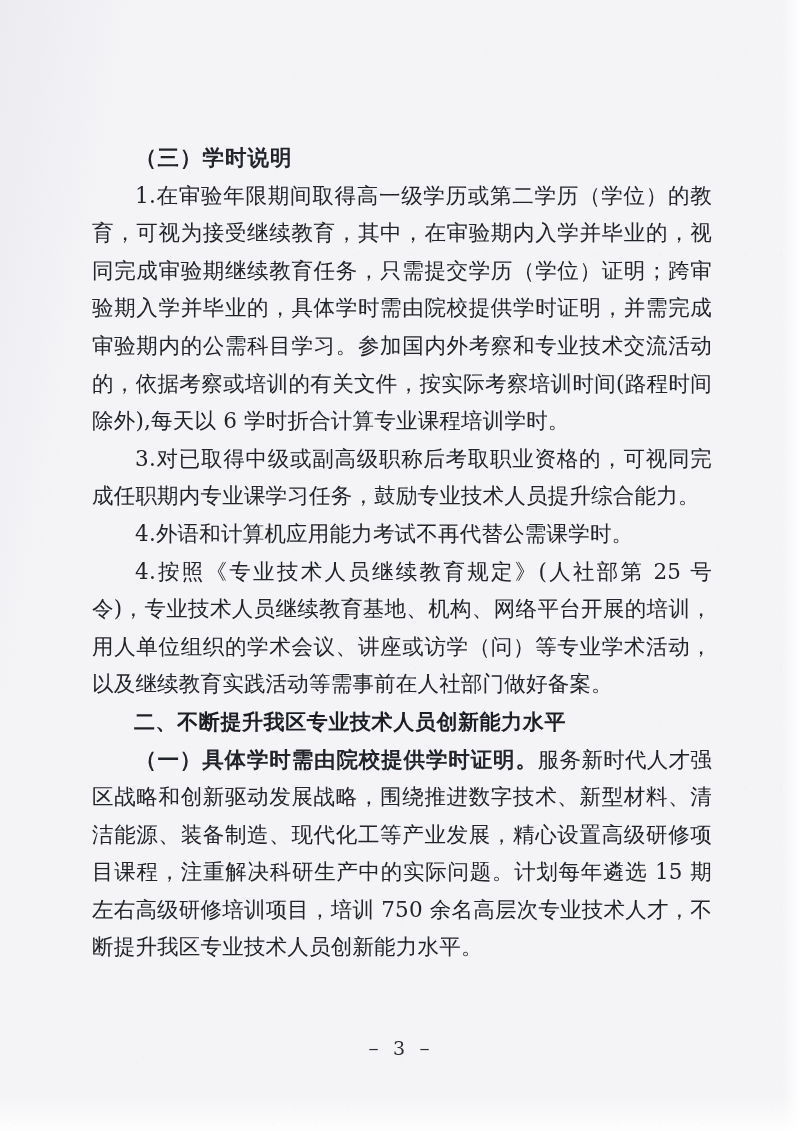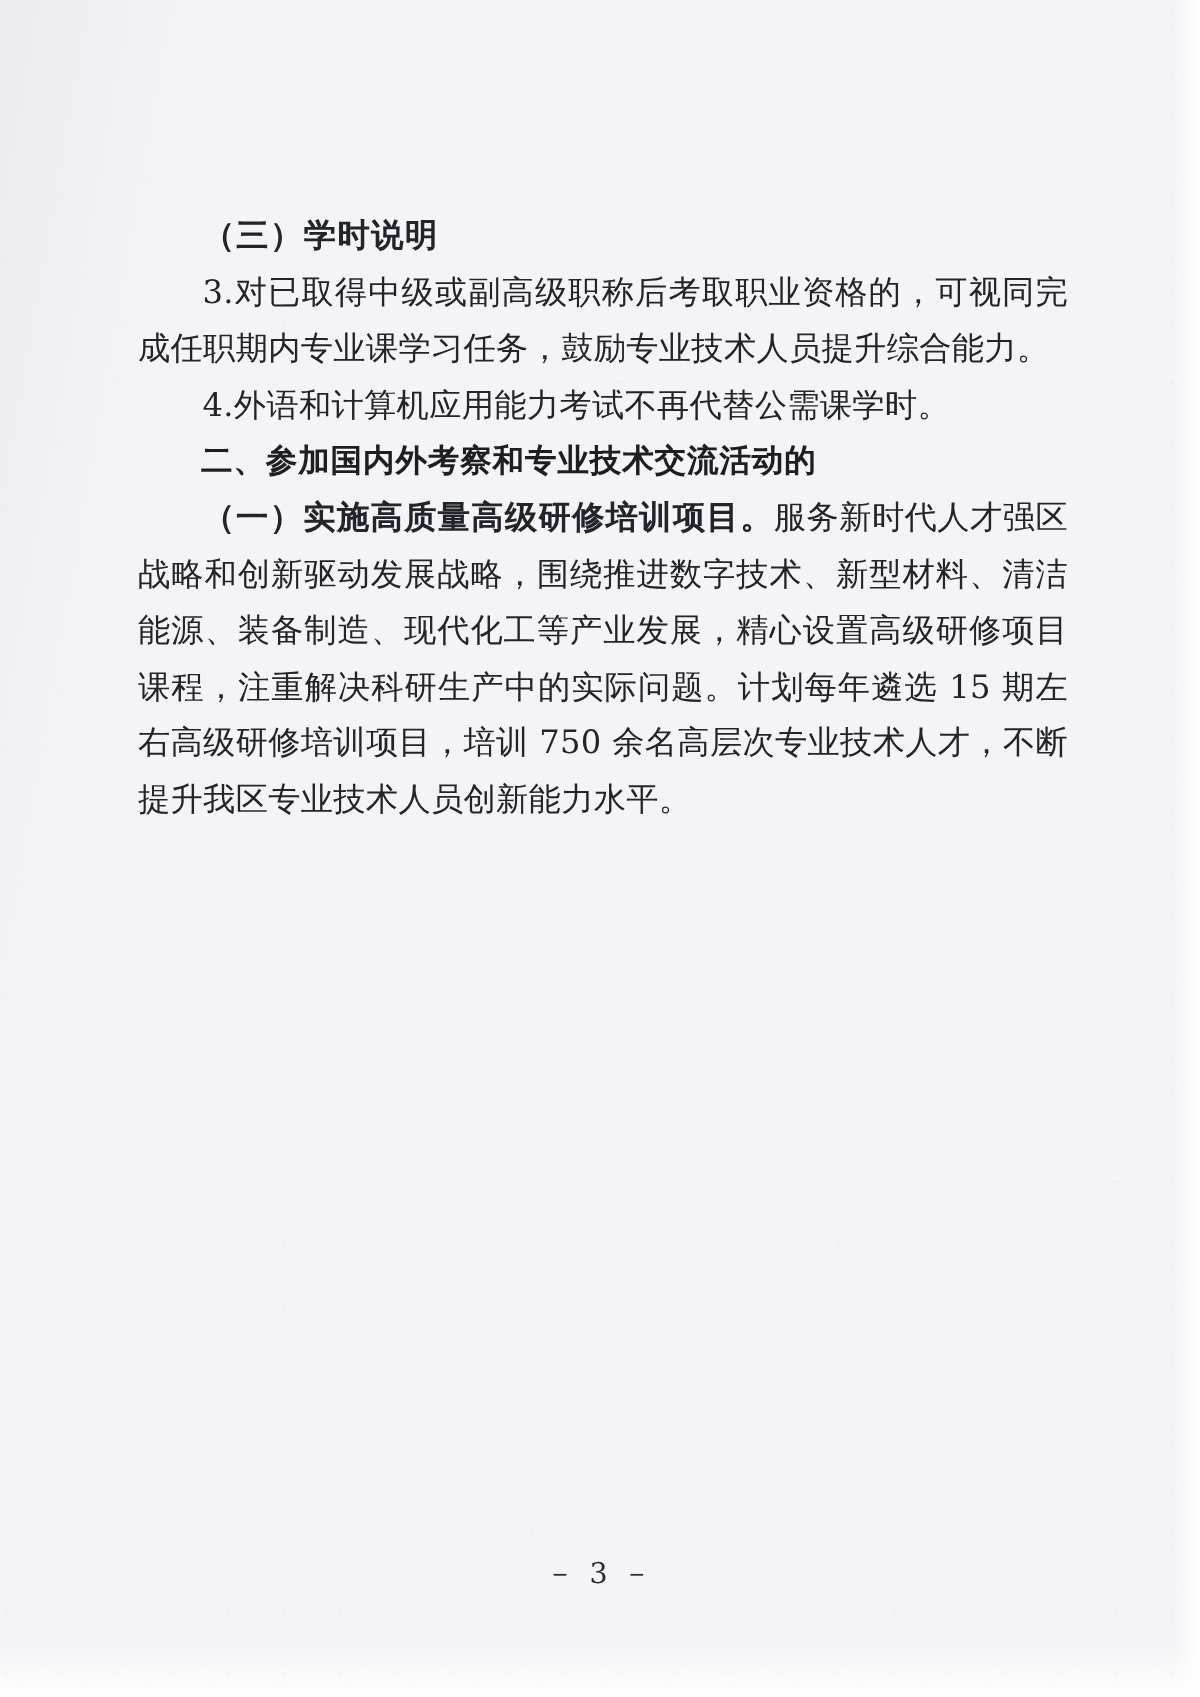--- a/index.html
+++ b/index.html
@@ -104,26 +104,28 @@
 </head>
 <body>
 
 <div class="page">
   <div class="grain"></div>
 
   <div class="text-block">
 
     <p class="sub-heading">（三）学时说明</p>
 
+    <p class="body">1.在审验年限期间取得高一级学历或第二学历（学位）的教育，可视为接受继续教育，其中，在审验期内入学并毕业的，视同完成审验期继续教育任务，只需提交学历（学位）证明；跨审验期入学并毕业的，具体学时需由院校提供学时证明，并需完成审验期内的公需科目学习。参加国内外考察和专业技术交流活动的，依据考察或培训的有关文件，按实际考察培训时间(路程时间除外),每天以 6 学时折合计算专业课程培训学时。</p>
 
     <p class="body">3.对已取得中级或副高级职称后考取职业资格的，可视同完成任职期内专业课学习任务，鼓励专业技术人员提升综合能力。</p>
 
     <p class="body">4.外语和计算机应用能力考试不再代替公需课学时。</p>
 
+    <p class="body">4.按照《专业技术人员继续教育规定》(人社部第 25 号令)，专业技术人员继续教育基地、机构、网络平台开展的培训，用人单位组织的学术会议、讲座或访学（问）等专业学术活动，以及继续教育实践活动等需事前在人社部门做好备案。</p>
 
-    <p class="major-heading">二、参加国内外考察和专业技术交流活动的</p>
+    <p class="major-heading">二、不断提升我区专业技术人员创新能力水平</p>
 
-    <p class="body"><span class="lead-bold">（一）实施高质量高级研修培训项目。</span><span>服务新时代人才强区战略和创新驱动发展战略，围绕推进数字技术、新型材料、清洁能源、装备制造、现代化工等产业发展，精心设置高级研修项目课程，注重解决科研生产中的实际问题。计划每年遴选 15 期左右高级研修培训项目，培训 750 余名高层次专业技术人才，不断提升我区专业技术人员创新能力水平。</span></p>
+    <p class="body"><span class="lead-bold">（一）具体学时需由院校提供学时证明。</span><span>服务新时代人才强区战略和创新驱动发展战略，围绕推进数字技术、新型材料、清洁能源、装备制造、现代化工等产业发展，精心设置高级研修项目课程，注重解决科研生产中的实际问题。计划每年遴选 15 期左右高级研修培训项目，培训 750 余名高层次专业技术人才，不断提升我区专业技术人员创新能力水平。</span></p>
 
   </div>
 
   <div class="page-number">－ 3 －</div>
 </div>
 
 </body></html>

